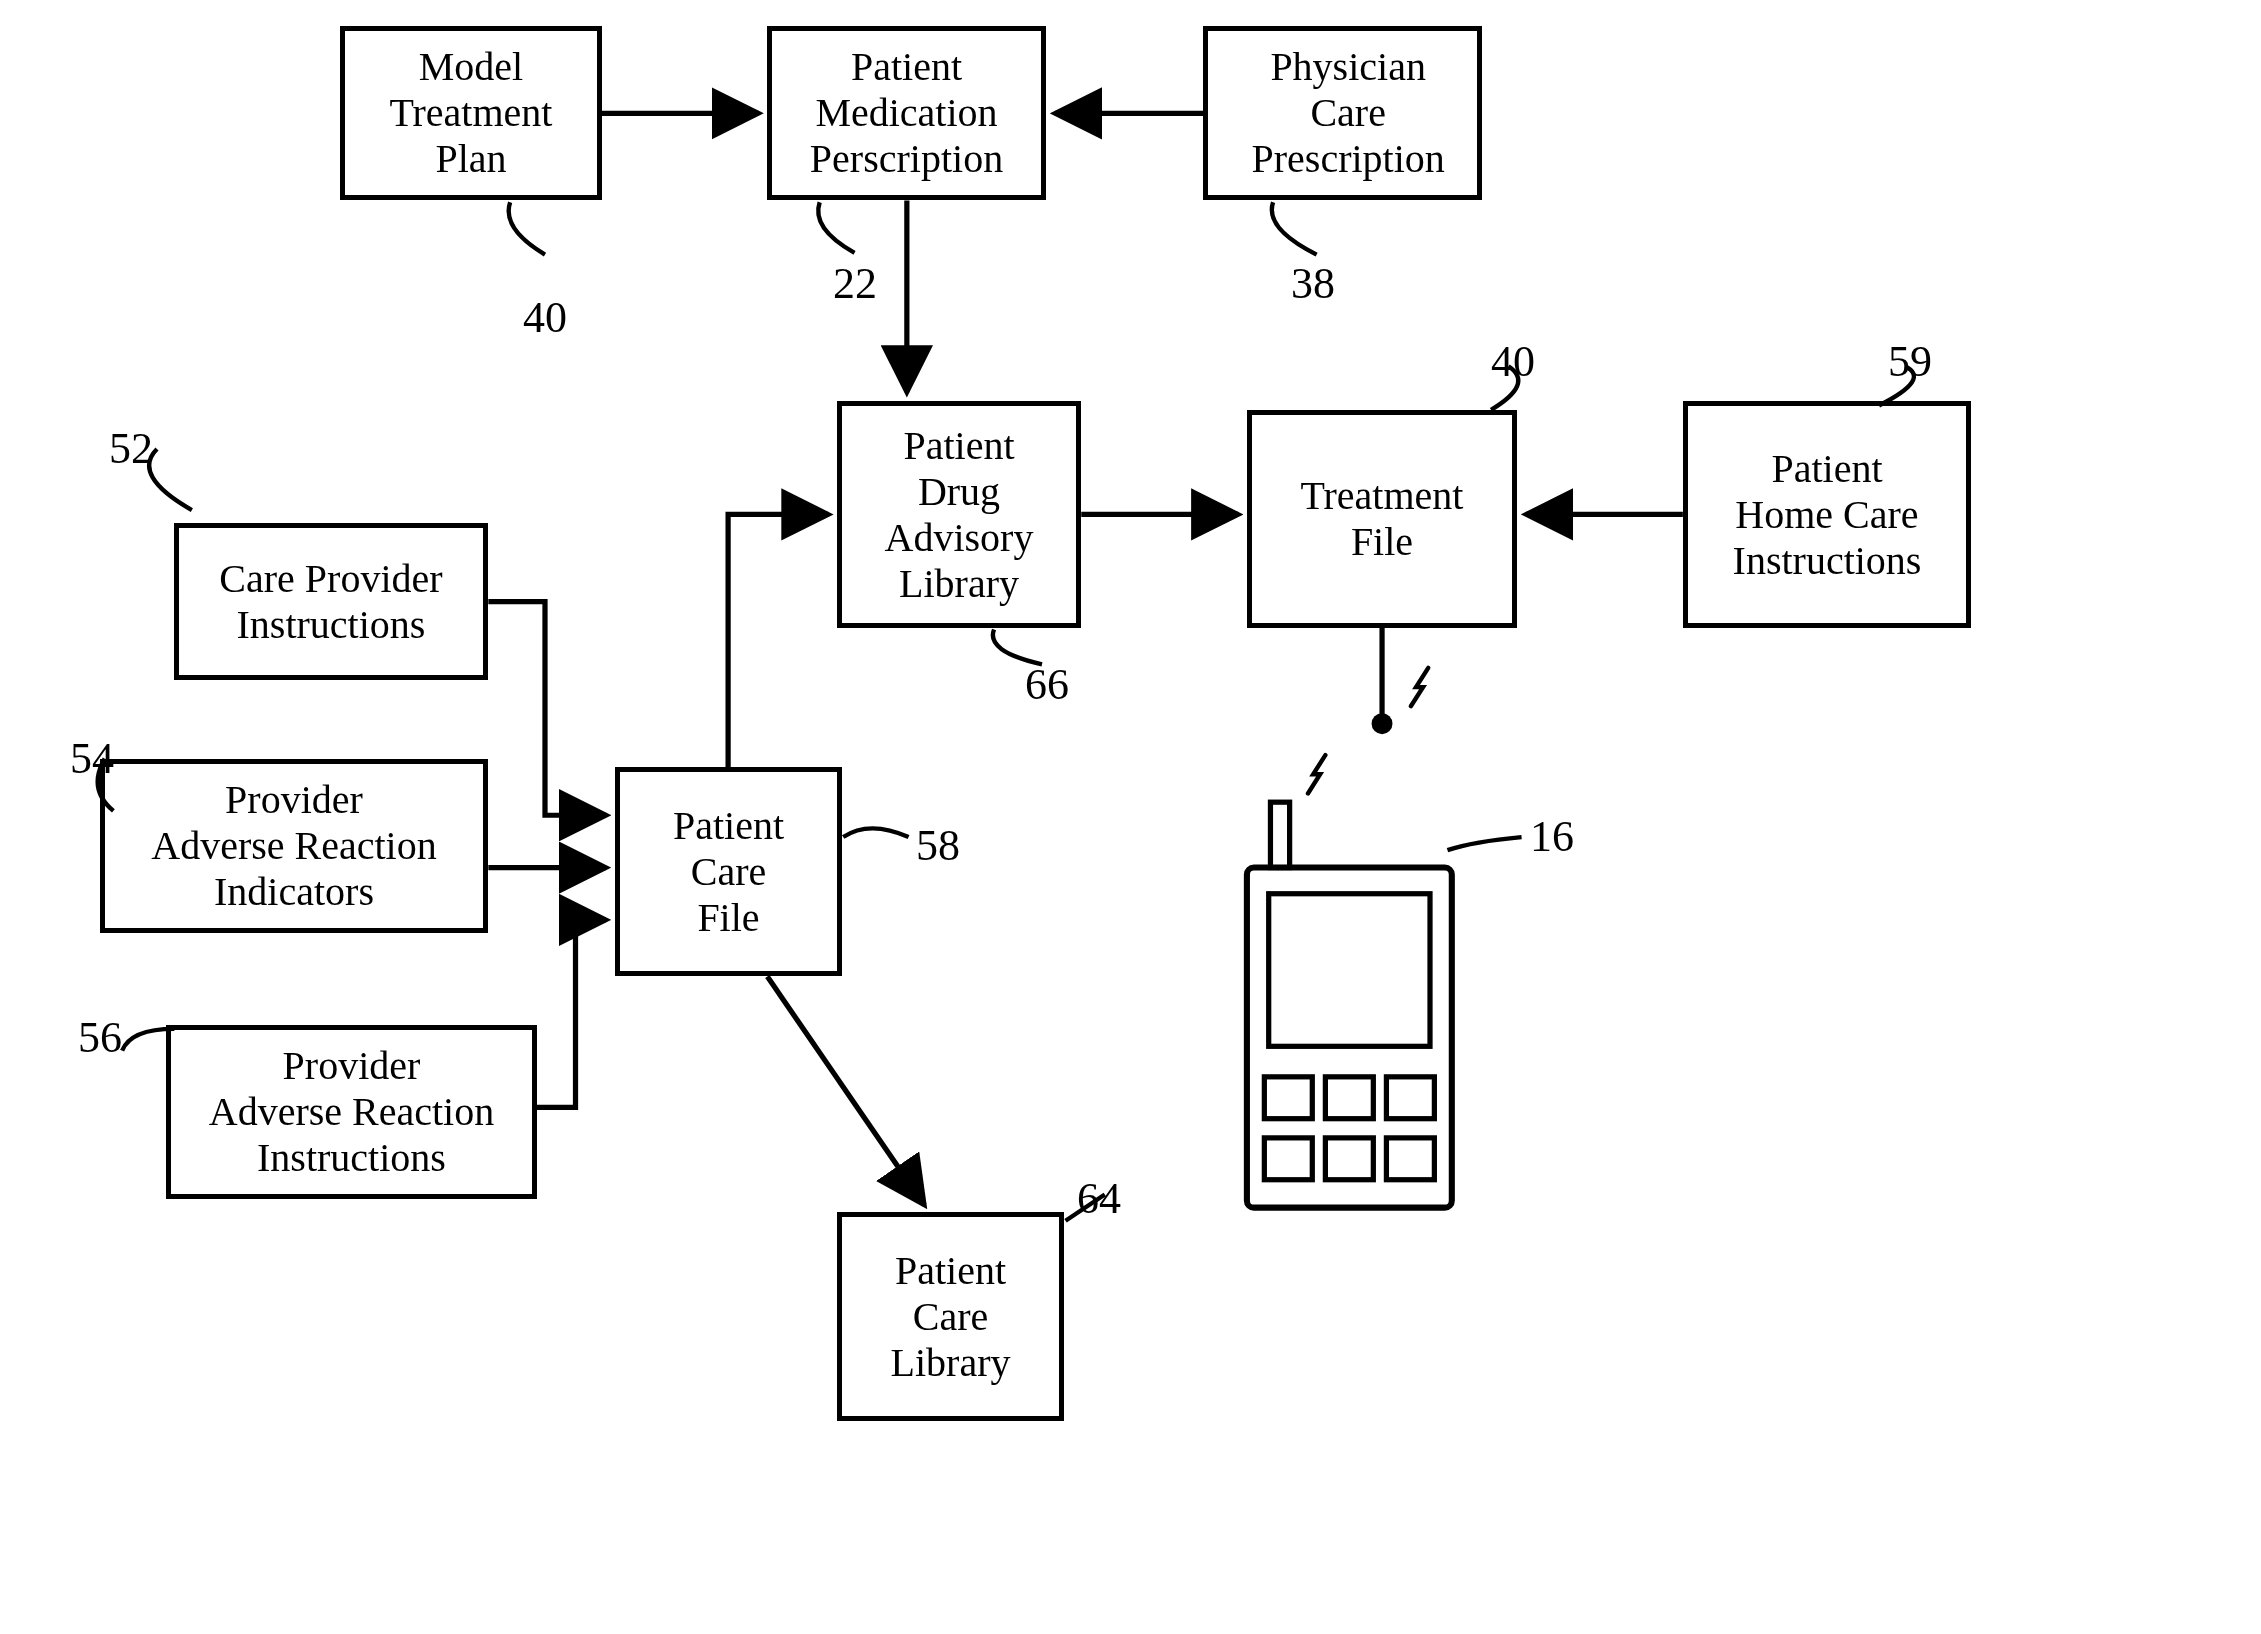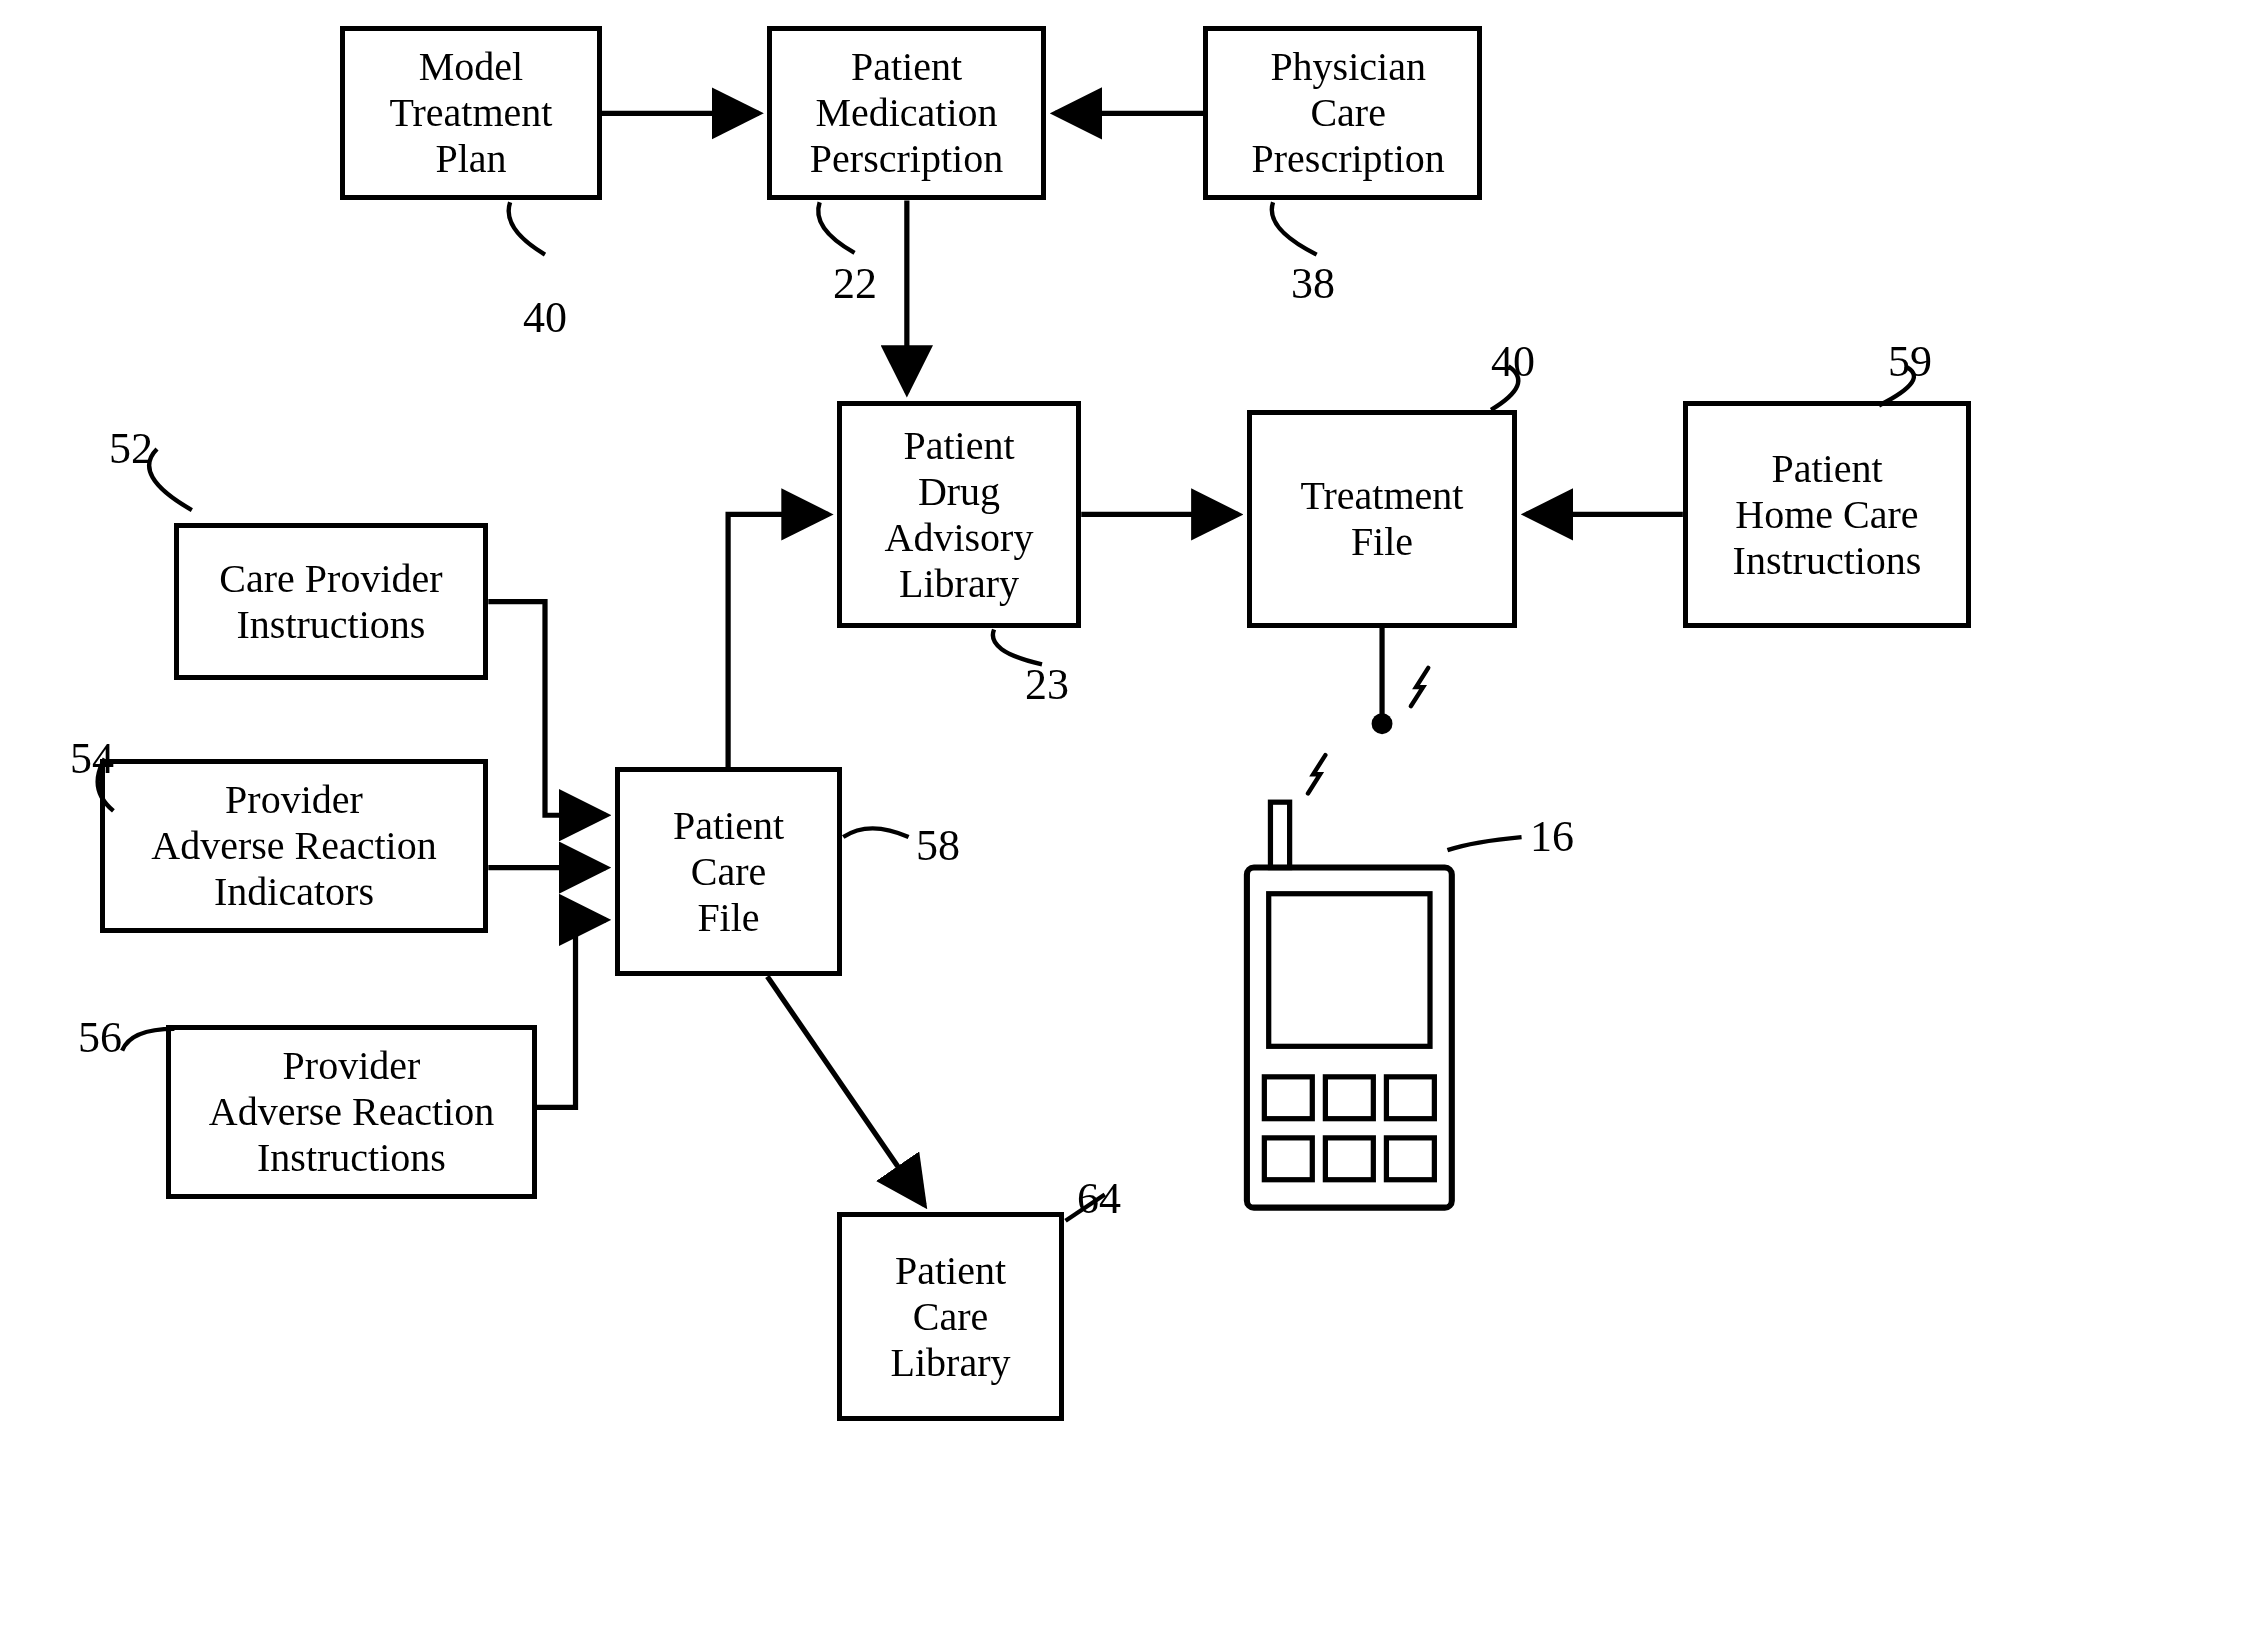--- a/index.html
+++ b/index.html
@@ -88,21 +88,21 @@
   </div>
 
   <div class="box" style="left:837px; top:1212px; width:227px; height:209px;">
     <span>Patient<br>Care<br>Library</span>
   </div>
 
   <div class="ref" style="left:523px; top:262px;margin-top:34px;">40</div>
   <div class="ref" style="left:833px; top:262px;">22</div>
   <div class="ref" style="left:1291px; top:262px;">38</div>
   <div class="ref" style="left:109px; top:427px;">52</div>
-  <div class="ref" style="left:1025px; top:663px;">23</div>
+  <div class="ref" style="left:1025px; top:663px;">66</div>
   <div class="ref" style="left:1491px; top:340px;">40</div>
   <div class="ref" style="left:1888px; top:340px;">59</div>
   <div class="ref" style="left:70px; top:737px;">54</div>
   <div class="ref" style="left:78px; top:1016px;text-align:center;">56</div>
   <div class="ref" style="left:916px; top:824px;">58</div>
   <div class="ref" style="left:1077px; top:1177px;">64</div>
   <div class="ref" style="left:1530px; top:815px;">16</div>
 
   <svg class="overlay" viewBox="0 0 2593 1874" width="2261" height="1634">
     <defs>

